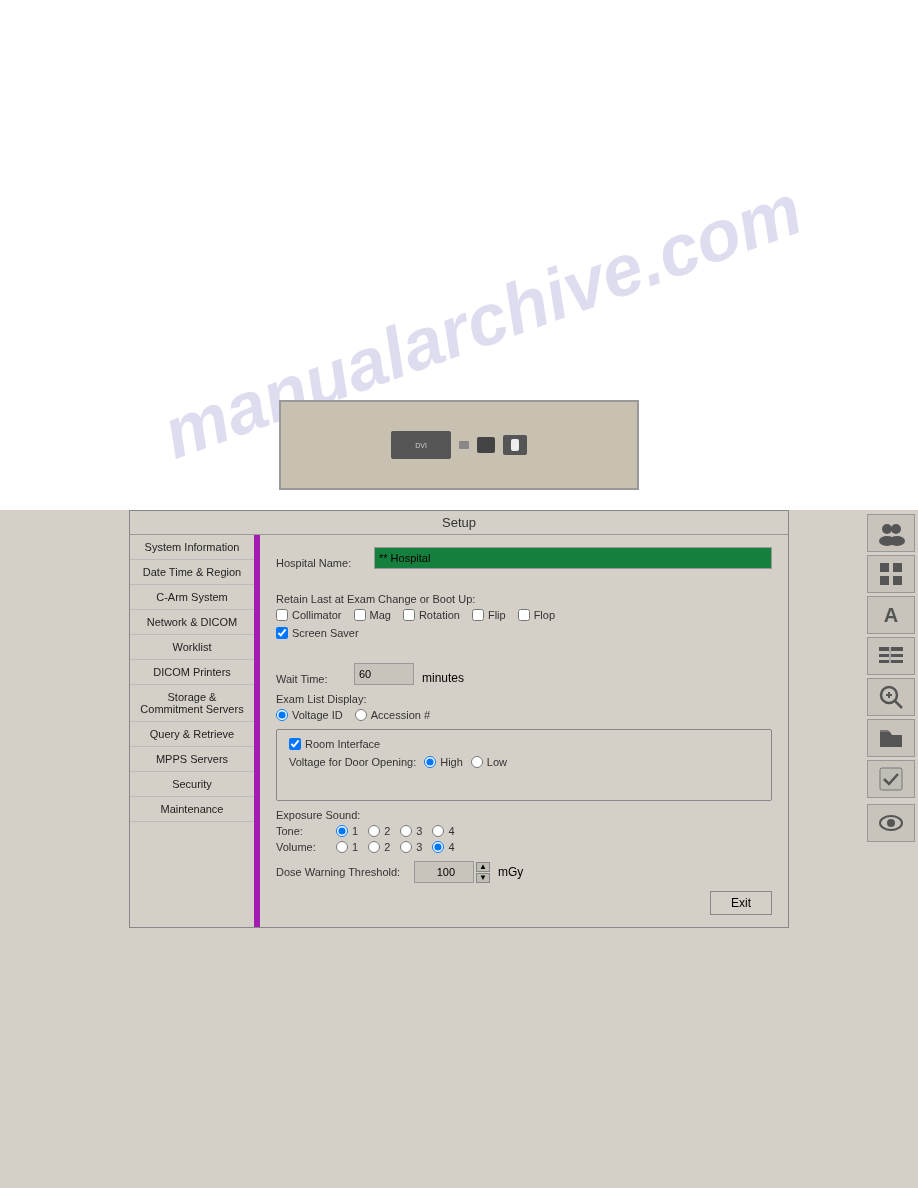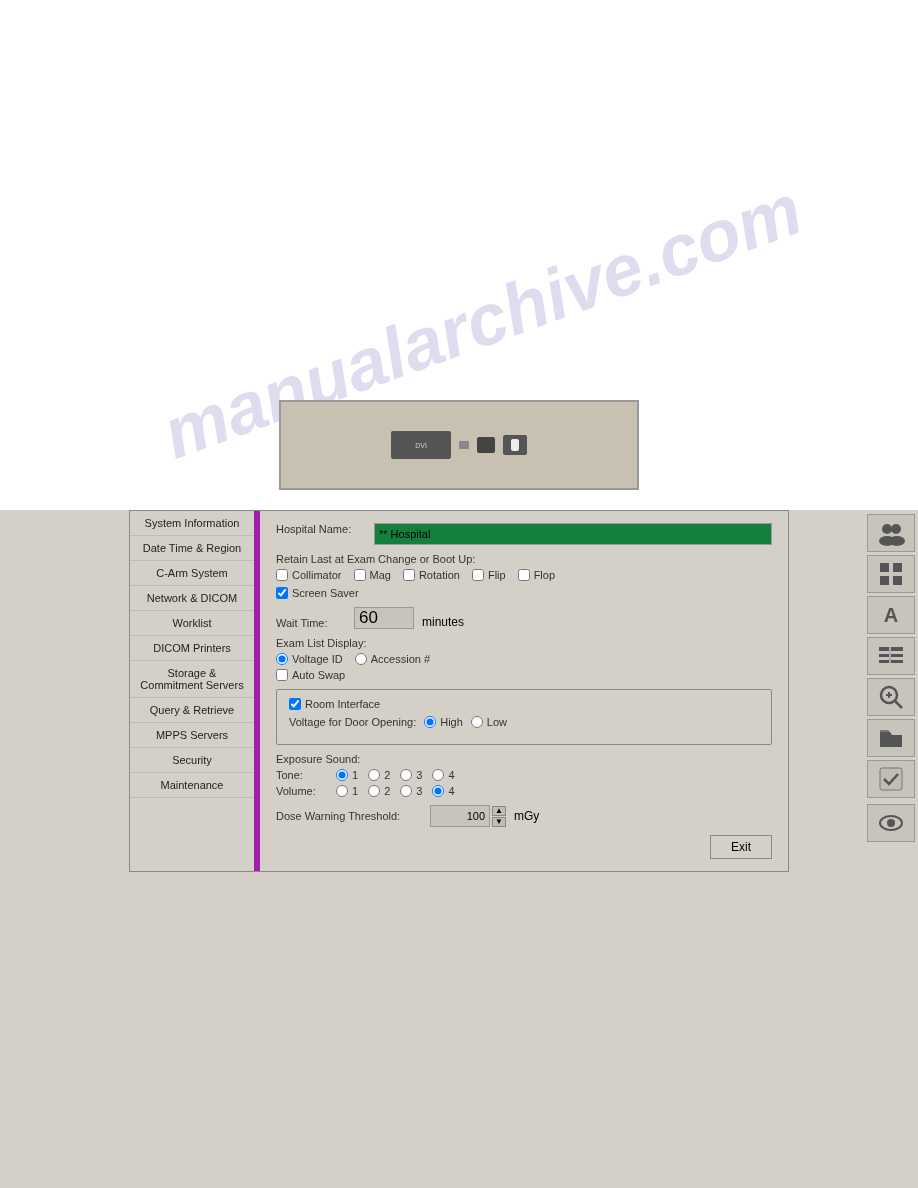--- a/index.html
+++ b/index.html
@@ -144,23 +144,23 @@
       cursor: pointer;
       font-size: 18px;
     }
     .toolbar-btn svg {
       width: 28px;
       height: 28px;
     }
 
     
     .form-row {
-      margin-bottom: 8px;
-      display: flex;
-      align-items: flex-start;
+      margin-bottom: 24px;
+      display: flex;
+      align-items: flex-end;
       gap: 8px;
     }
     .form-label {
       color: #333;
       font-size: 11px;
       min-width: 90px;
     }
     .form-input {
       background: #15803d;
       border: 1px solid #999;
@@ -237,43 +237,42 @@
       align-items: flex-end;
       gap: 8px;
       margin: 4px 0;
     }
     .wait-time-input {
       width: 60px;
       background: #c8c4bc;
       border: 1px solid #999;
       height: 22px;
       padding: 2px 4px;
-      font-size: 17px;
+      font-size: 11px;
     }
 
     .dose-row {
       display: flex;
       align-items: center;
       gap: 8px;
       margin: 8px 0;
     }
     .dose-input-wrap {
       display: flex;
       align-items: center;
       gap: 2px;
     }
     .dose-input {
       width: 60px;
       background: #c8c4bc;
       border: 1px solid #999;
       height: 22px;
-      padding: 2px 4px;
+      padding: 2px 18px;
       font-size: 11px;
       text-align: right;
-      margin-left: 16px;
     }
     .spinner-btn {
       display: flex;
       flex-direction: column;
       gap: 1px;
     }
     .spinner-up, .spinner-down {
       width: 14px;
       height: 10px;
       background: #c0bdb5;
@@ -354,20 +353,21 @@
           </svg>
         </div>
       </div>
     </div>
   </div>
 
   <div style="background:#d4d0c8; padding: 0; position:relative;">
     <div class="ui-outer">
       <div class="ui-panel">
 
+        <div class="setup-title">Setup</div>
 
         <div style="display:flex;">
 
           <div class="sidebar">
             <div class="sidebar-item">System Information</div>
             <div class="sidebar-item">Date Time &amp; Region</div>
             <div class="sidebar-item">C-Arm System</div>
             <div class="sidebar-item">Network &amp; DICOM</div>
             <div class="sidebar-item">Worklist</div>
             <div class="sidebar-item">DICOM Printers</div>
@@ -428,26 +428,20 @@
                 <input type="radio" name="examList" checked="" style="">
                 <span>Voltage ID</span>
               </label>
               <label class="radio-label">
                 <input type="radio" name="examList" style="">
                 <span>Accession #</span>
               </label>
             </div>
 
 
-            <div class="form-row">
-              <label class="checkbox-label">
-                <input type="checkbox" style="">
-                <span>Auto Swap</span>
-              </label>
-            </div>
 
             <div class="room-interface-box">
               <div class="room-interface-legend">
                 <label class="checkbox-label">
                   <input type="checkbox" checked="" style="">
                   <span>Room Interface</span>
                 </label>
               </div>
               <div class="form-row">
                 <span class="form-label">Voltage for Door Opening:</span>

